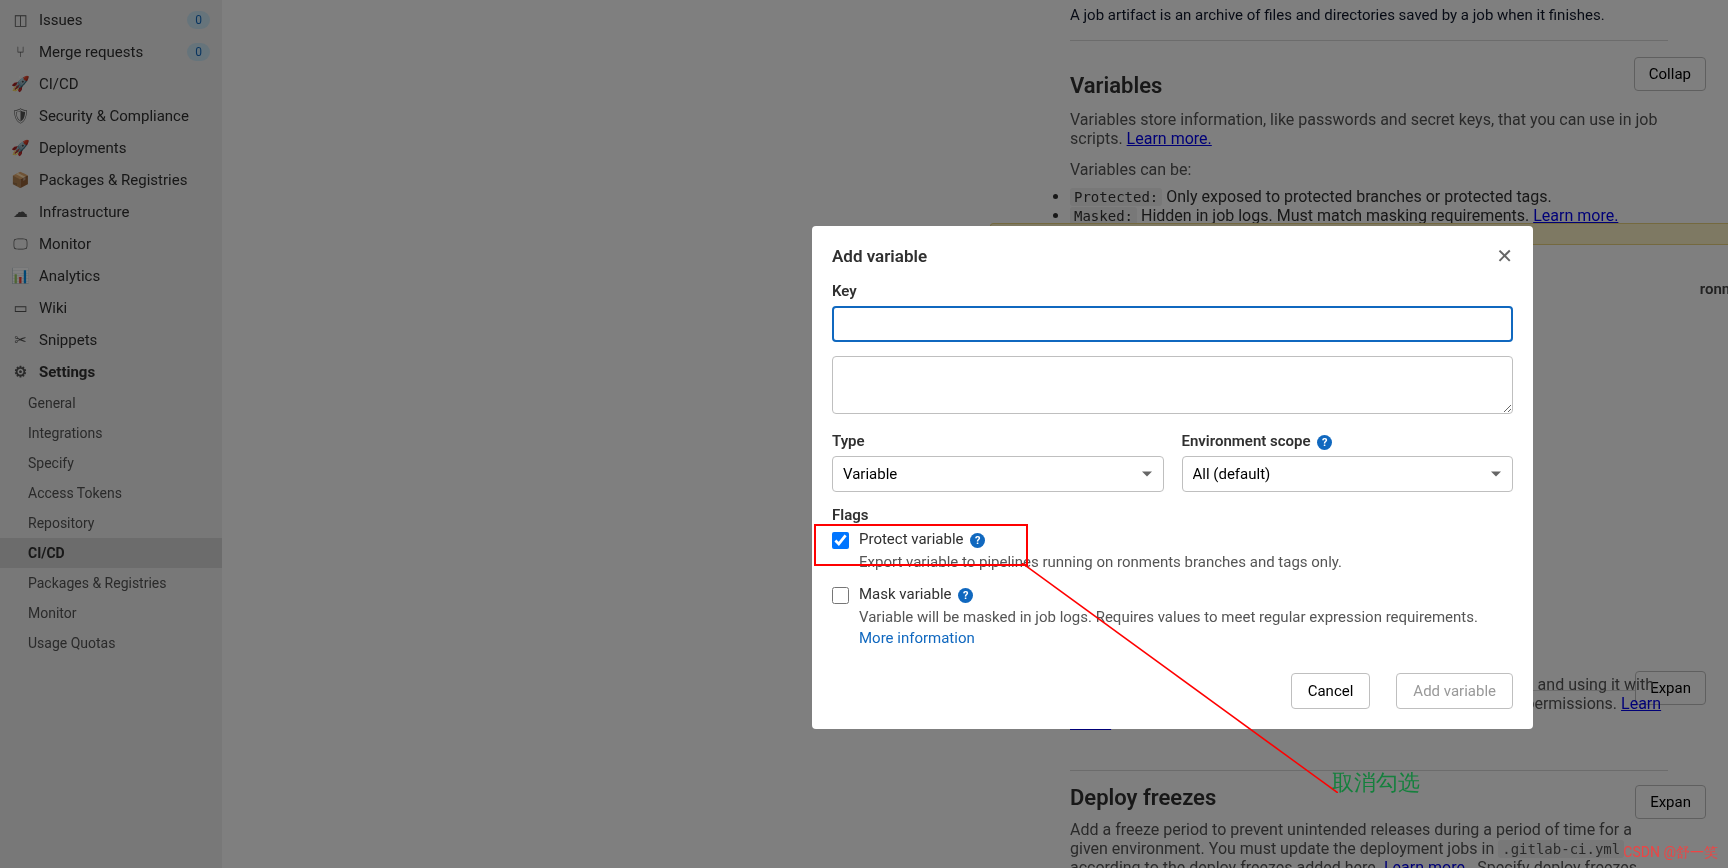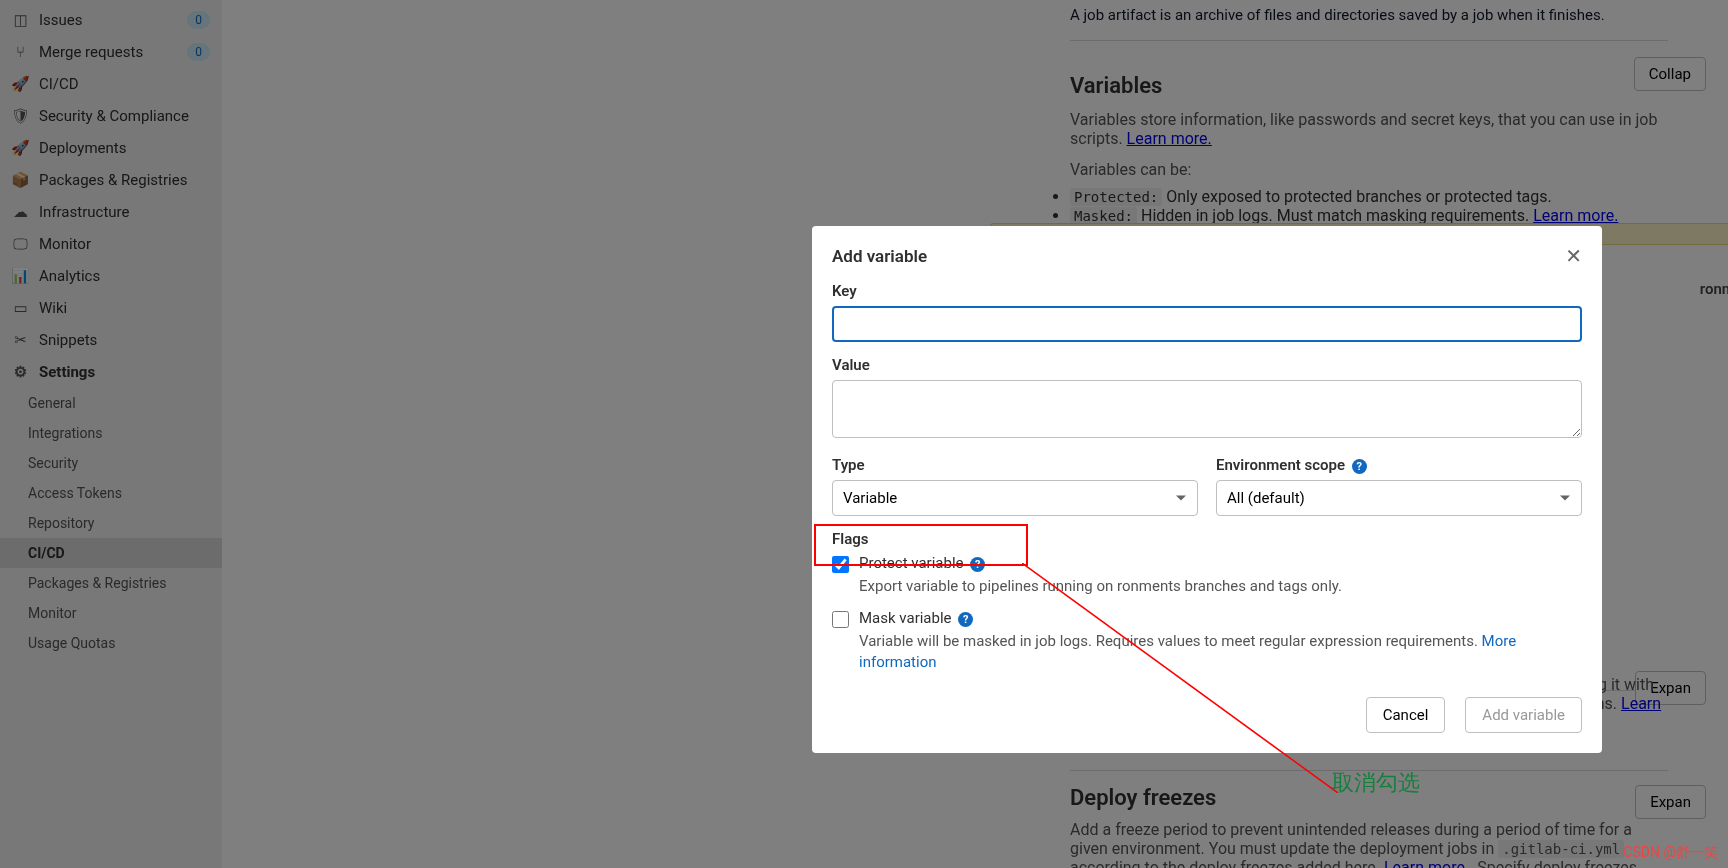--- a/index.html
+++ b/index.html
@@ -9,40 +9,40 @@
 .sidebar-item{display:flex;align-items:center;padding:7px 12px;gap:10px;color:#303030;cursor:pointer}
 .sidebar-item.sub{padding-left:28px;font-size:14px;color:#555}
 .sidebar-item.active{font-weight:700}
 .sidebar-item.sub.active{background:#d8d8d8;font-weight:700;color:#303030}
 .sidebar-item .icn{width:17px;height:17px;display:inline-flex;align-items:center;justify-content:center;color:#555}
 .badge{margin-left:auto;background:#cde8f7;color:#1068bf;border-radius:10px;font-size:12px;padding:0 8px;line-height:18px}
 .main{position:absolute;left:222px;top:0;right:0;padding:0 0 0 600px;color:#303030}
 .code{font-family:monospace;background:#f0f0f0;padding:1px 4px;border-radius:3px;font-size:14px}
 .btn-right{position:absolute;right:-38px;top:7px;border:1px solid #bfbfbf;background:#fff;padding:7px 14px;border-radius:4px;font-size:15px;cursor:pointer}
 .yellow-bar{position:absolute;right:-36px;left:768px;top:223px;height:22px;background:#fdf3c6;border:1px solid #e8d27f;border-radius:3px}
-.modal{position:absolute;z-index:20;left:812px;top:226px;width:790px;background:#fff;border-radius:4px;padding:18px 20px 20px}
+.modal{position:absolute;z-index:20;left:812px;top:226px;width:721px;background:#fff;border-radius:4px;padding:18px 20px 20px}
 .modal-header{display:flex;justify-content:space-between;align-items:center;margin-bottom:14px}
 .modal-header h3{font-size:17px;font-weight:600}
 .close{font-size:20px;cursor:pointer;color:#666;background:none;border:none}
 .fld-label{font-size:15px;font-weight:600;margin-bottom:6px;display:block}
 .fld-input{width:100%;border:2px solid #1068bf;border-radius:4px;padding:7px 10px;font-size:15px;outline:none;margin-bottom:14px}
 .fld-textarea{width:100%;border:1px solid #bfbfbf;border-radius:4px;padding:8px 10px;font-size:15px;height:58px;resize:vertical;margin-bottom:14px}
 .row2{display:flex;gap:18px;margin-bottom:14px}
 .col{flex:1}
 .select{width:100%;border:1px solid #bfbfbf;border-radius:4px;padding:8px 30px 8px 10px;font-size:15px;background:#fff;appearance:none;cursor:pointer;position:relative}
 .select-wrap{position:relative}
 .select-wrap::after{content:"";position:absolute;right:12px;top:50%;width:0;height:0;border-left:5px solid transparent;border-right:5px solid transparent;border-top:5px solid #666;transform:translateY(-50%);pointer-events:none}
 .help-icon{display:inline-flex;width:15px;height:15px;background:#1068bf;color:#fff;border-radius:50%;font-size:11px;align-items:center;justify-content:center;font-weight:700;margin-left:3px;vertical-align:middle}
 .flag-group{margin-bottom:12px}
 .flag-row{display:flex;align-items:flex-start;gap:10px;margin-bottom:3px}
 .checkbox{width:17px;height:17px;margin-top:2px;cursor:pointer}
 .flag-label{font-size:15px;color:#303030}
 .flag-desc{font-size:15px;color:#555;margin-left:27px;line-height:1.4}
 .flag-desc a{color:#1068bf;text-decoration:none}
-.modal-footer{display:flex;justify-content:flex-end;gap:20px;margin-top:24px}
+.modal-footer{display:flex;justify-content:flex-end;gap:26px;margin-top:24px}
 .btn{border:1px solid #bfbfbf;background:#fff;padding:8px 16px;border-radius:4px;font-size:15px;cursor:pointer}
 .btn.disabled{color:#999;cursor:not-allowed}
 .redbox{position:absolute;border:2px solid red;z-index:30;pointer-events:none}
 .redline{position:absolute;z-index:30;pointer-events:none}
 .annotation{position:absolute;color:#15803d;font-size:22px;z-index:30;font-family:"Microsoft YaHei",sans-serif}
 .watermark{position:absolute;right:10px;bottom:6px;color:#ef4444;font-size:14px;z-index:40}
 .col-hdr{position:absolute;right:-36px;top:280px;font-size:15px;font-weight:600;color:#444}
 </style>
 </head>
 <body>
@@ -98,21 +98,21 @@
       <span class="icn">⚙</span>
       <span>Settings</span>
     </div>
   <div class="sidebar-item sub">
       <span>General</span>
     </div>
   <div class="sidebar-item sub">
       <span>Integrations</span>
     </div>
   <div class="sidebar-item sub">
-      <span>Security</span>
+      <span>Specify</span>
     </div>
   <div class="sidebar-item sub">
       <span>Access Tokens</span>
     </div>
   <div class="sidebar-item sub">
       <span>Repository</span>
     </div>
   <div class="sidebar-item sub active">
       <span>CI/CD</span>
     </div>
@@ -156,21 +156,20 @@
 
 <div class="overlay"></div>
 
 <div class="modal">
   <div class="modal-header">
     <h3>Add variable</h3>
     <button class="close">✕</button>
   </div>
   <label class="fld-label">Key</label>
   <input class="fld-input" type="text" style="">
-  <label class="fld-label">Value</label>
   <textarea class="fld-textarea" style=""></textarea>
   <div class="row2">
     <div class="col">
       <label class="fld-label">Type</label>
       <div class="select-wrap"><select class="select"><option>Variable</option></select></div>
     </div>
     <div class="col">
       <label class="fld-label"><span>Environment scope</span> <span class="help-icon">?</span></label>
       <div class="select-wrap"><select class="select"><option>All (default)</option></select></div>
     </div>

